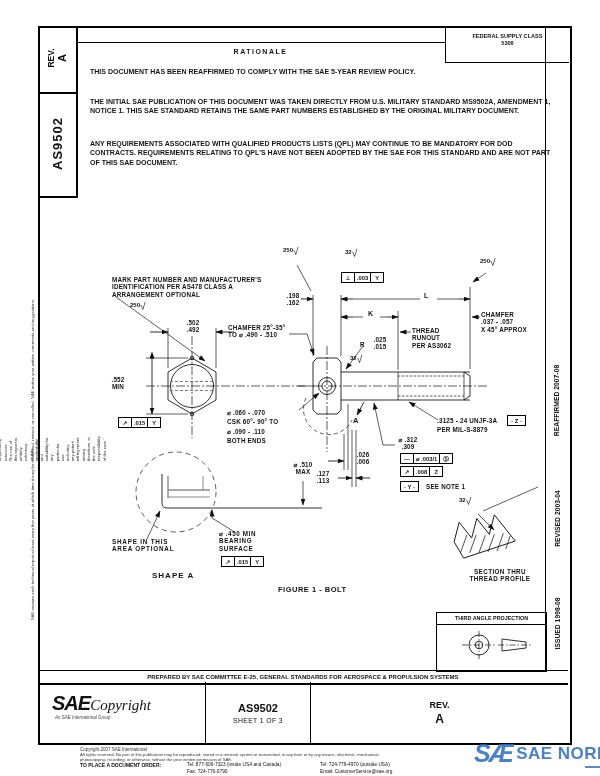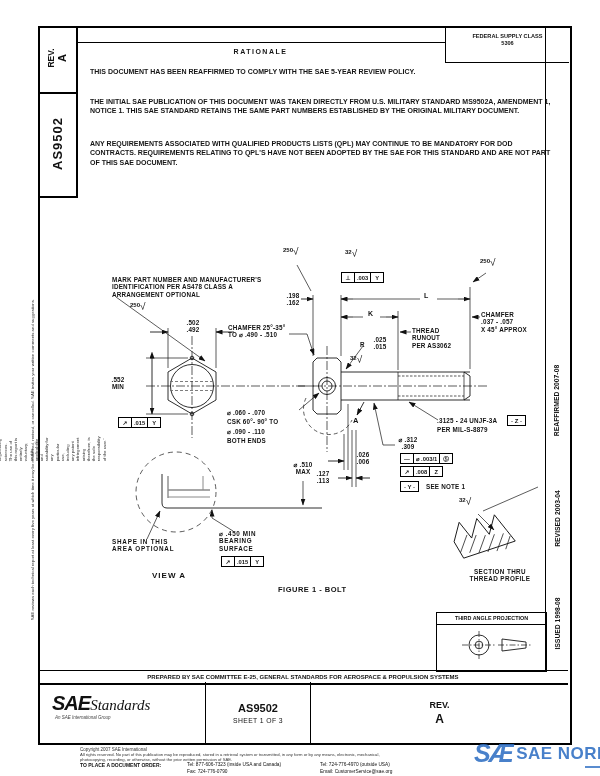--- a/index.html
+++ b/index.html
@@ -295,38 +295,38 @@
   <div class="lb" style="left:112px;top:538px;width:80px;letter-spacing:.8px;">SHAPE IN THIS
 AREA OPTIONAL</div>
   <div class="lb" style="left:219px;top:530px;width:52px;letter-spacing:.6px;">⌀ .450 MIN
 BEARING
 SURFACE</div>
   <div class="fcf" style="left:221px;top:556px;">
     <span>↗</span>
       <span>.015</span>
       <span>Y</span>
   </div>
-  <div class="lb" style="left:152px;top:572px;font-size:8px;letter-spacing:1px;">VIEW A</div>
+  <div class="lb" style="left:152px;top:572px;font-size:8px;letter-spacing:1px;">SHAPE A</div>
   <div class="lb" style="left:353px;top:417px;font-size:7.5px;">A</div>
   <div class="lb ctr" style="left:460px;top:568px;width:80px;letter-spacing:.4px;">SECTION THRU
 THREAD PROFILE</div>
   <div class="lb" style="left:278px;top:586px;font-size:7.5px;letter-spacing:.5px;">FIGURE 1 - BOLT</div>
 
   <div class="abs" style="left:436px;top:612px;width:109px;height:58px;border:1.3px solid #000;">
     <div style="font:700 5.4px/11px 'Liberation Sans',sans-serif;text-align:center;border-bottom:1px solid #000;height:11px;">THIRD ANGLE PROJECTION</div>
   </div>
 
   <div class="abs" style="left:38px;top:670px;width:530px;height:12px;border-top:1.3px solid #000;border-bottom:2px solid #000;display:flex;align-items:center;justify-content:center;">
     <div style="font:700 6px 'Liberation Sans',sans-serif;">PREPARED BY SAE COMMITTEE E-25, GENERAL STANDARDS FOR AEROSPACE &amp; PROPULSION SYSTEMS</div>
   </div>
 
   <div class="abs" style="left:38px;top:682px;width:530px;height:61px;display:flex;">
     <div style="width:167px;border-right:1.3px solid #000;position:relative;">
       <div style="position:absolute;left:14px;top:10px;white-space:nowrap;">
-        <span style="font:900 italic 20px 'Liberation Sans',sans-serif;letter-spacing:-1px;">SAE</span><span style="font:italic 15px 'Liberation Serif',serif;">Standards</span>
+        <span style="font:900 italic 20px 'Liberation Sans',sans-serif;letter-spacing:-1px;">SAE</span><span style="font:italic 15px 'Liberation Serif',serif;">Copyright</span>
       </div>
       <div style="position:absolute;left:17px;top:33px;font:italic 4.5px 'Liberation Sans',sans-serif;color:#444;">An SAE International Group</div>
     </div>
     <div style="width:104px;border-right:1.3px solid #000;display:flex;flex-direction:column;align-items:center;justify-content:center;gap:3px;">
       <div style="font:700 11px 'Liberation Sans',sans-serif;">AS9502</div>
       <div style="font:400 6.8px 'Liberation Sans',sans-serif;letter-spacing:.4px;">SHEET 1 OF 3</div>
     </div>
     <div style="flex:1;display:flex;flex-direction:column;align-items:center;justify-content:center;gap:2px;">
       <div style="font:700 9px 'Liberation Sans',sans-serif;">REV.</div>
       <div style="font:700 12px 'Liberation Sans',sans-serif;">A</div>

